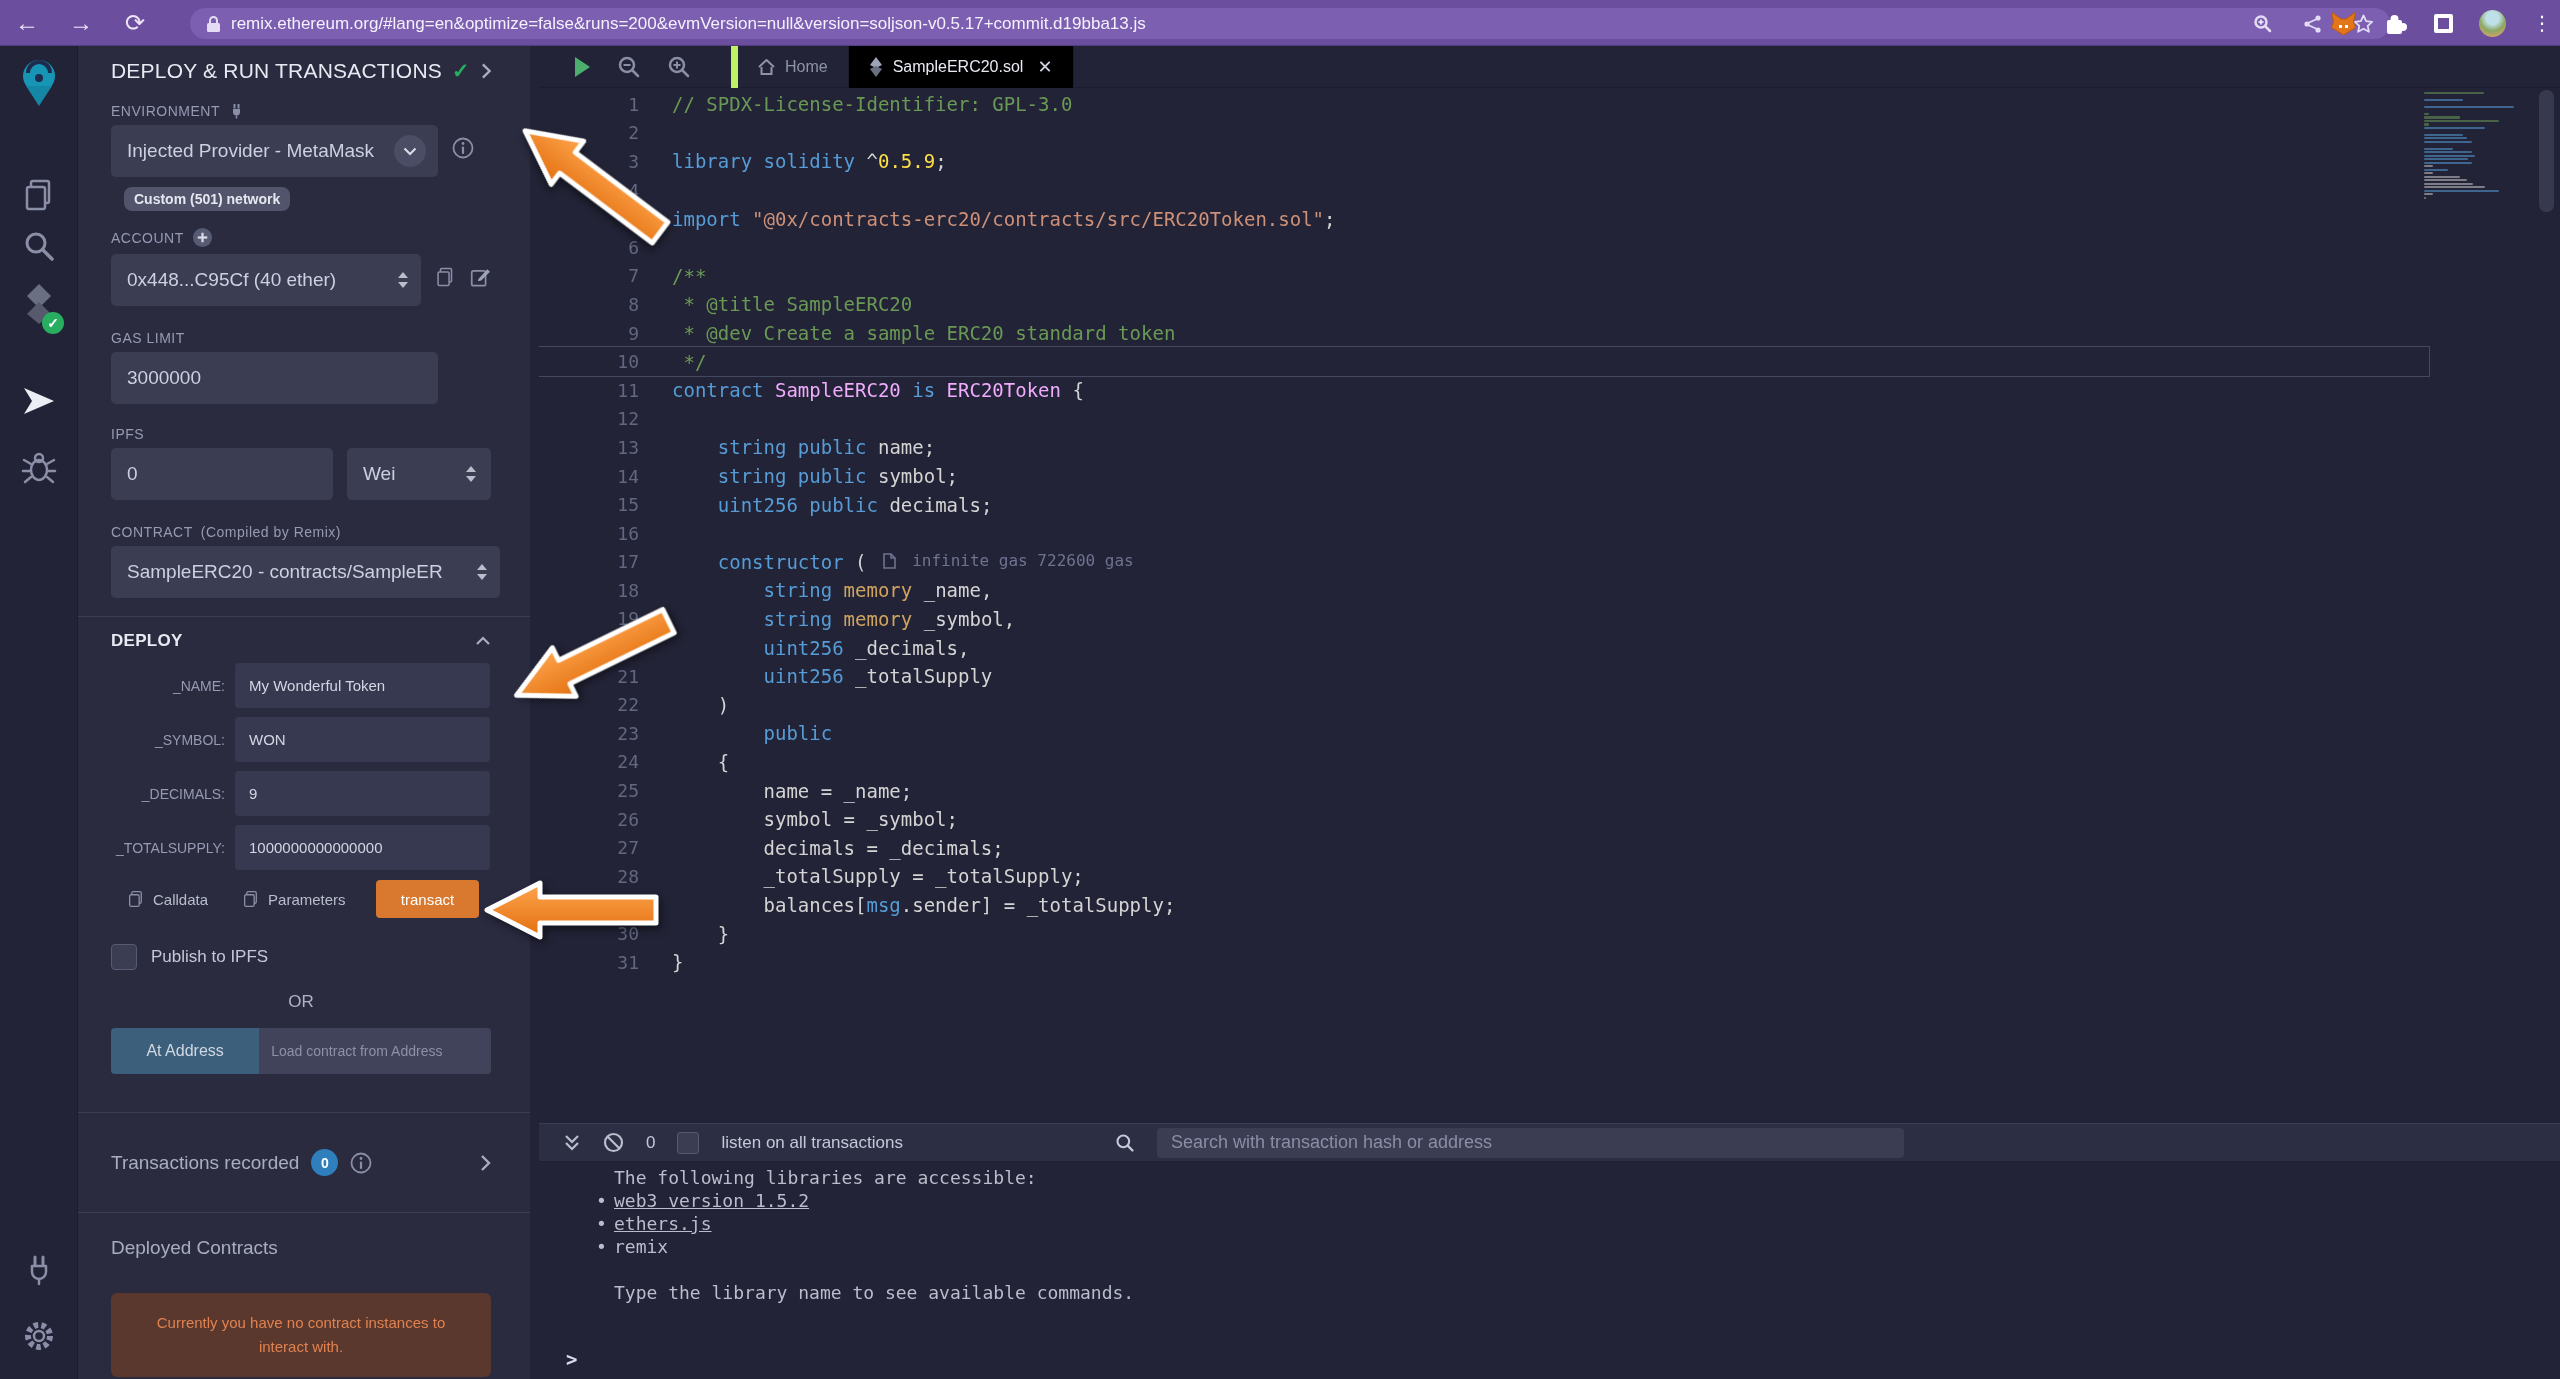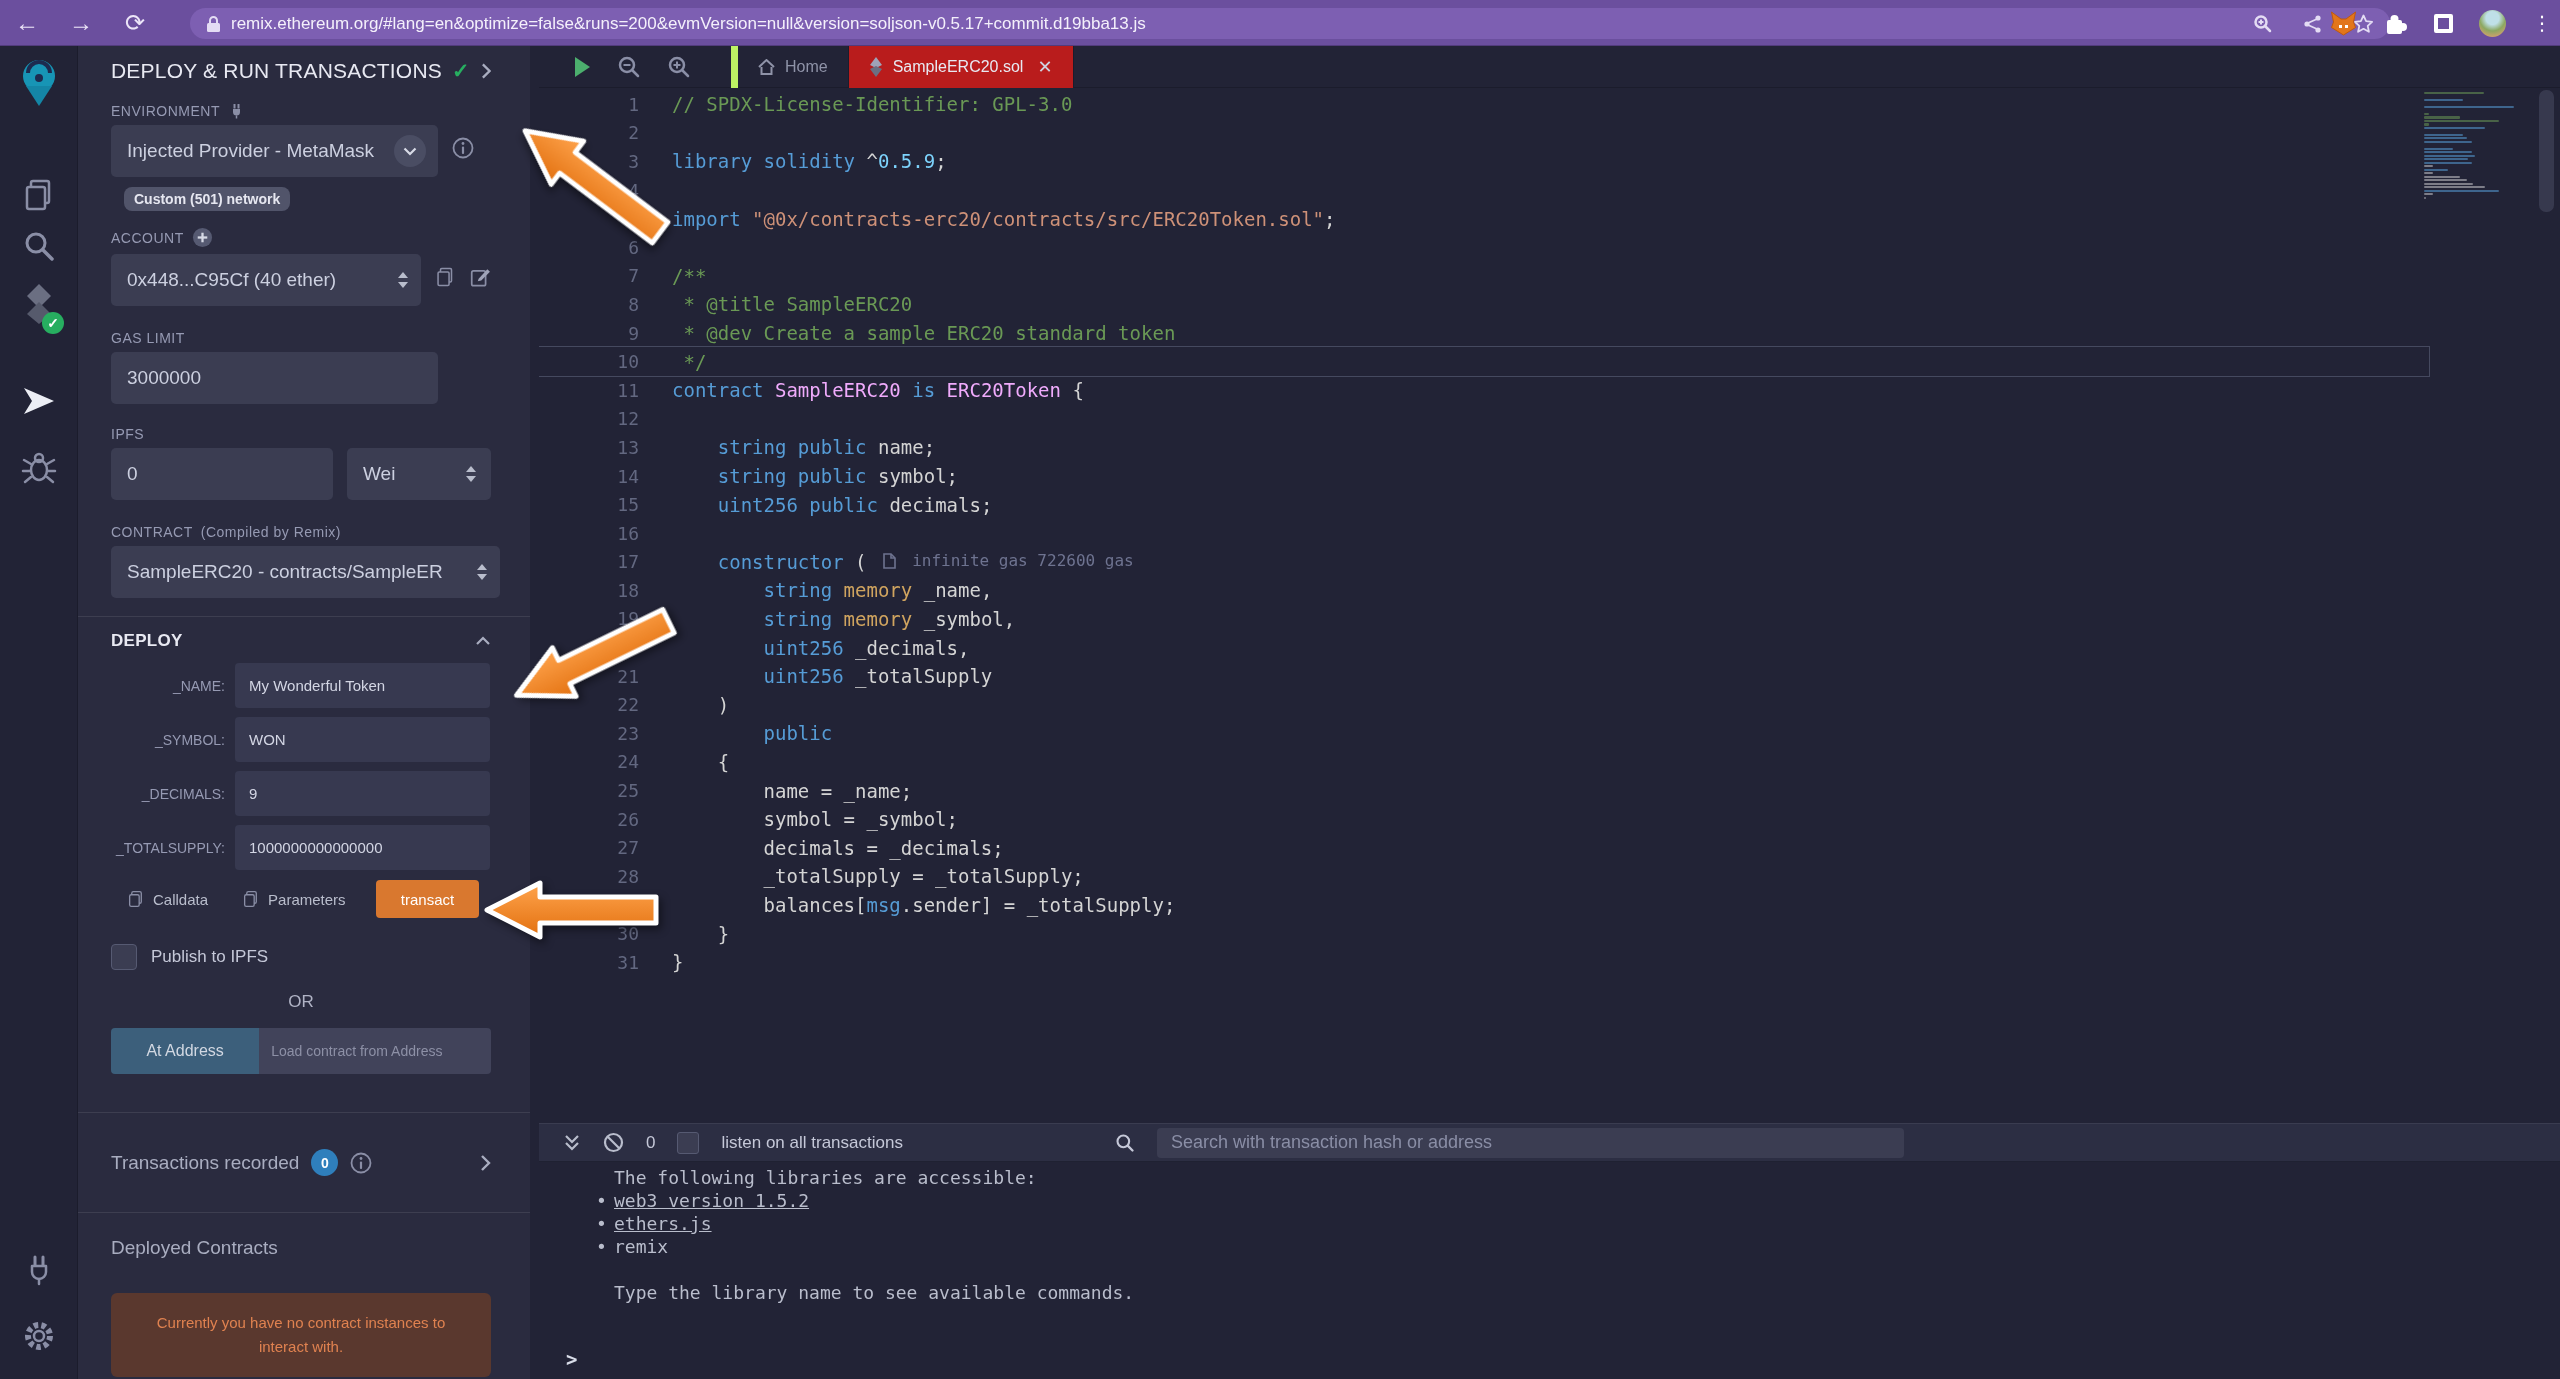--- a/index.html
+++ b/index.html
@@ -76,31 +76,31 @@
   .warn-box { margin-top:34px; background:#5a382e; border-radius:6px; padding:18px 26px; text-align:center;
     color:#e08250; font-size:15px; line-height:24px; }
 
   
   .main { flex:1; display:flex; flex-direction:column; background:#222336; position:relative; }
   .tabbar { height:42px; display:flex; align-items:center; border-bottom:1px solid #1b1c2c; padding-left:34px; flex:none; }
   .tb-icon { margin-right:26px; display:flex; align-items:center; cursor:pointer; }
   .tab { height:42px; display:flex; align-items:center; gap:10px; padding:0 20px; font-size:16px;
     color:#8f93a8; border-right:1px solid #1b1c2c; cursor:pointer; }
   .tab.first { border-left:7px solid #bef264; margin-left:14px; }
-  .tab.active { background:#b91c1c; color:#e8e9f2; }
+  .tab.active { background:#000000; color:#e8e9f2; }
   .tab .close { color:#cfd2e0; font-size:18px; margin-left:4px; }
 
   .editor { flex:1; position:relative; overflow:hidden; padding-top:2px; }
   #code { font-family:"DejaVu Sans Mono", monospace; font-size:19px; }
   .code-line { display:flex; height:28.6px; align-items:center; position:relative; width:1890px; }
   .code-line.active { outline:1px solid #45495f; }
   .ln { width:100px; text-align:right; color:#636881; flex:none; font-size:18px; }
   .lc { padding-left:33px; white-space:pre; }
   .tok-cm { color:#6a9955; } .tok-kw { color:#569cd6; } .tok-st { color:#ce9178; }
-  .tok-mem { color:#d0a45f; } .tok-pl { color:#d4d4d4; } .tok-id { color:#f0abfc; } .tok-nm { color:#7dd3fc; }
+  .tok-mem { color:#d0a45f; } .tok-pl { color:#d4d4d4; } .tok-id { color:#f0abfc; } .tok-nm { color:#fde047; }
   .gas-widget { color:#6e7390; font-size:16px; margin-left:16px; display:inline-flex; align-items:center; gap:7px; }
 
   #minimap { position:absolute; top:4px; right:42px; width:94px; }
   .mm-line { height:2.2px; margin-bottom:1.3px; border-radius:1px; opacity:.55; }
   .vscroll { position:absolute; top:2px; right:6px; width:15px; height:122px; background:rgba(130,137,165,.22); border-radius:7px; }
 
   
   .terminal { height:256px; flex:none; border-top:1px solid #3a3c50; position:relative; font-family:"DejaVu Sans Mono", monospace; }
   .term-bar { height:38px; background:#2c2e43; border-bottom:1px solid #1f2132; display:flex; align-items:center;
     padding-left:24px; gap:22px; font-family:"Liberation Sans",sans-serif; }

